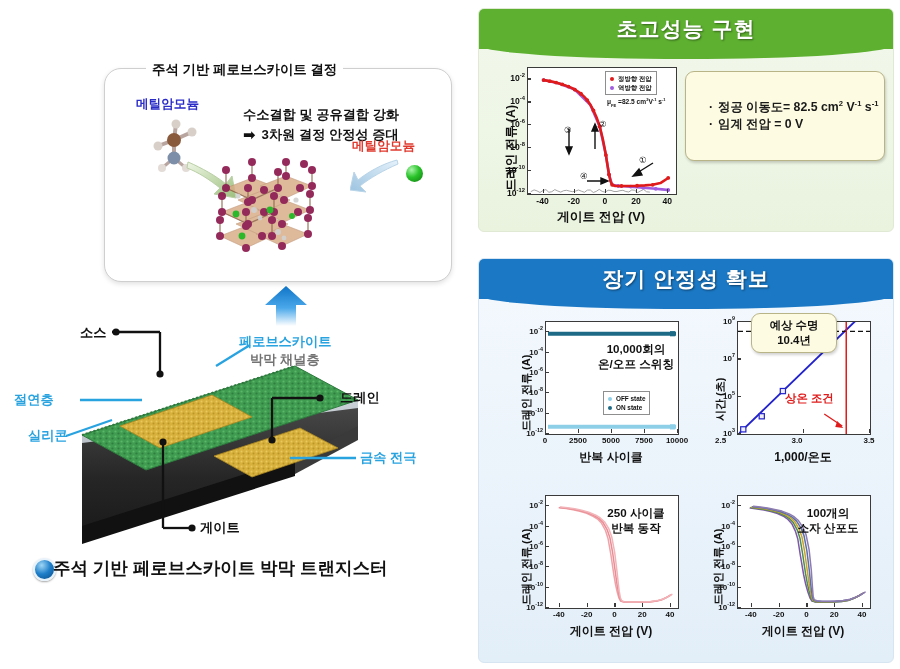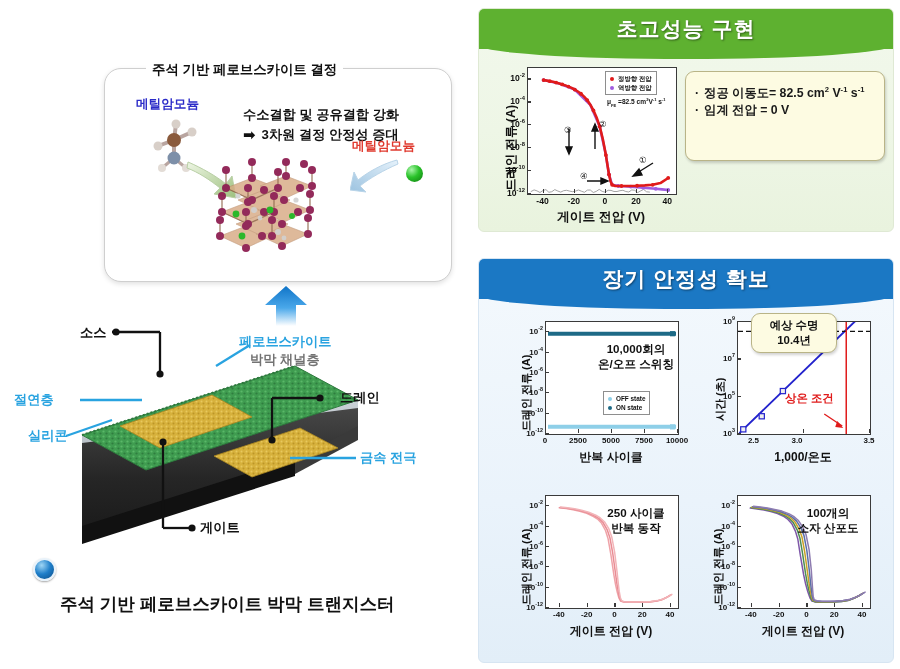--- a/index.html
+++ b/index.html
@@ -46,21 +46,21 @@
   .tick{position:absolute;font-weight:bold;color:#111;white-space:nowrap;}
   .tickmark{position:absolute;background:#3a3a3a;}
   sup{font-size:.62em;vertical-align:super;}
   sub{font-size:.62em;vertical-align:sub;}
 
   
   .noteBox{
     position:absolute;background:#fdfbe2;border:1.4px solid #b9b487;
     border-radius:9px;box-shadow:1px 2px 3px rgba(0,0,0,.18);
   }
-  .bullets{list-style:none;margin:0;padding:0;}
+  .bullets{list-style:none;margin:14px;padding:0;}
   .bullets li{font-size:12.3px;font-weight:bold;color:#1a1a1a;
     line-height:17px;white-space:nowrap;}
   .bullets li::before{content:"\00B7";padding-right:5px;font-weight:bold;}
 
   .legendBox{position:absolute;background:#fff;border:1px solid #8e8e8e;
     padding:2px 4px;}
   .legRow{display:flex;align-items:center;font-size:6.4px;font-weight:bold;
     color:#111;line-height:9px;white-space:nowrap;}
   .legDot{width:4px;height:4px;border-radius:50%;margin-right:4px;}
 
@@ -71,21 +71,21 @@
   #cryst-card{
     left:104px;top:68px;width:346px;height:212px;background:#fff;
     border:1.6px solid #cfcfcf;border-radius:17px;
     box-shadow:0 2px 5px rgba(0,0,0,.12);
   }
   .kolabel{position:absolute;font-weight:bold;white-space:nowrap;}
 
   
   #device-wrap{left:0;top:300px;width:470px;height:300px;}
 
-  #bottom-title{left:60px;top:556px;font-size:17.5px;font-weight:bold;color:#111;margin-top:36px;}
+  #bottom-title{left:53px;top:556px;font-size:17.5px;font-weight:bold;color:#111;}
   #bt-icon{left:33px;top:558px;width:19px;height:19px;border-radius:50%;
     background:radial-gradient(circle at 35% 28%,#9fd6f5 0%,#1e7ec9 48%,#0a4c86 100%);
     border:2.4px solid #e8f2fa;box-shadow:0 1px 2px rgba(0,0,0,.35);}
 </style>
 </head>
 <body>
 
 <div class="abs" id="cryst-card"></div>
 
 <div class="abs" style="left:146px;top:60px;background:#fff;padding:0 6px;">
@@ -494,21 +494,21 @@
             <rect x="21.160000000000018" y="91.66666666666667" width="5.2" height="5.2" fill="#eeeeee" stroke="#2222CC" stroke-width="1.2"></rect>
             <rect x="42.27999999999998" y="66.46666666666667" width="5.2" height="5.2" fill="#eeeeee" stroke="#2222CC" stroke-width="1.2"></rect>
             <path d="M86.23999999999998,92 L104.23999999999998,104" stroke="#E01B1B" stroke-width="1.4" fill="none"></path>
             <polygon points="99.23999999999998,99 105.23999999999998,106 97.23999999999998,105" fill="#E01B1B"></polygon>
           </g>
       </svg>
     </div>
     <div class="ylab" style="left:234px;top:122px;transform:rotate(-90deg);font-size:11px;">시간 (초)</div>
     <div class="xlab" style="left:258px;top:150px;width:132px;font-size:12px;">1,000/온도</div>
     <div id="lifeTicks" class="abs" style="left: 0px; top: 0px;">
-        <div class="tick" style="left: 236px; top: 137px; width: 44px; text-align: right; font-size: 8px;">2.5</div>
+        <div class="tick" style="left: 236px; top: 137px; width: 44px; text-align: left; font-size: 8px;">2.5</div>
         <div class="tickmark" style="left: 258px; top: 130px; width: 1.2px; height: 4px;"></div>
         <div class="tick" style="left: 296px; top: 137px; width: 44px; text-align: center; font-size: 8px;">3.0</div>
         <div class="tickmark" style="left: 324px; top: 130px; width: 1.2px; height: 4px;"></div>
         <div class="tick" style="left: 368px; top: 137px; width: 44px; text-align: center; font-size: 8px;">3.5</div>
         <div class="tickmark" style="left: 390px; top: 130px; width: 1.2px; height: 4px;"></div>
         <div class="tick" style="left: 224px; top: 16px; width: 32px; text-align: right; font-size: 8px;">10<sup style="font-size:5.4px">9</sup></div>
         <div class="tickmark" style="left: 258px; top: 22px; width: 4px; height: 1.2px;"></div>
         <div class="tick" style="left: 224px; top: 53.3333px; width: 32px; text-align: right; font-size: 8px;">10<sup style="font-size:5.4px">7</sup></div>
         <div class="tickmark" style="left: 258px; top: 59.3333px; width: 4px; height: 1.2px;"></div>
         <div class="tick" style="left: 224px; top: 90.6667px; width: 32px; text-align: right; font-size: 8px;">10<sup style="font-size:5.4px">5</sup></div>

